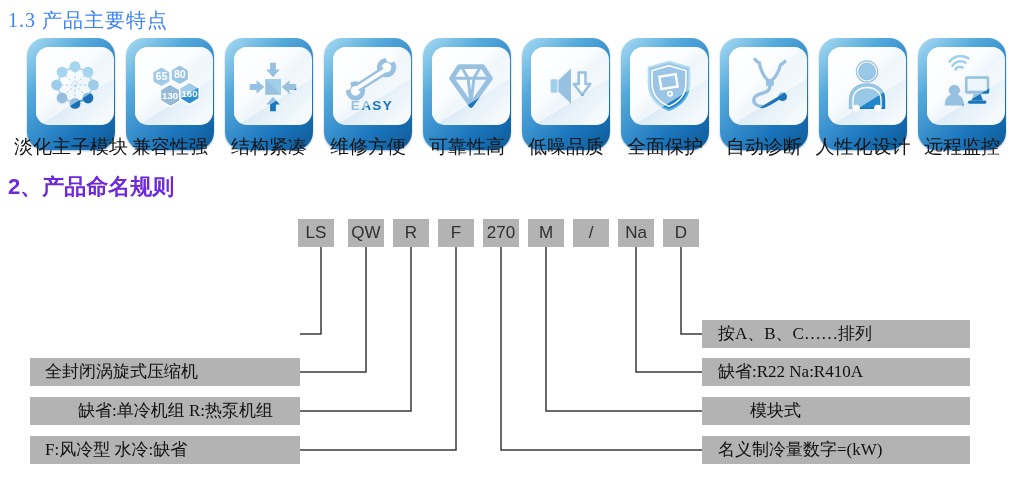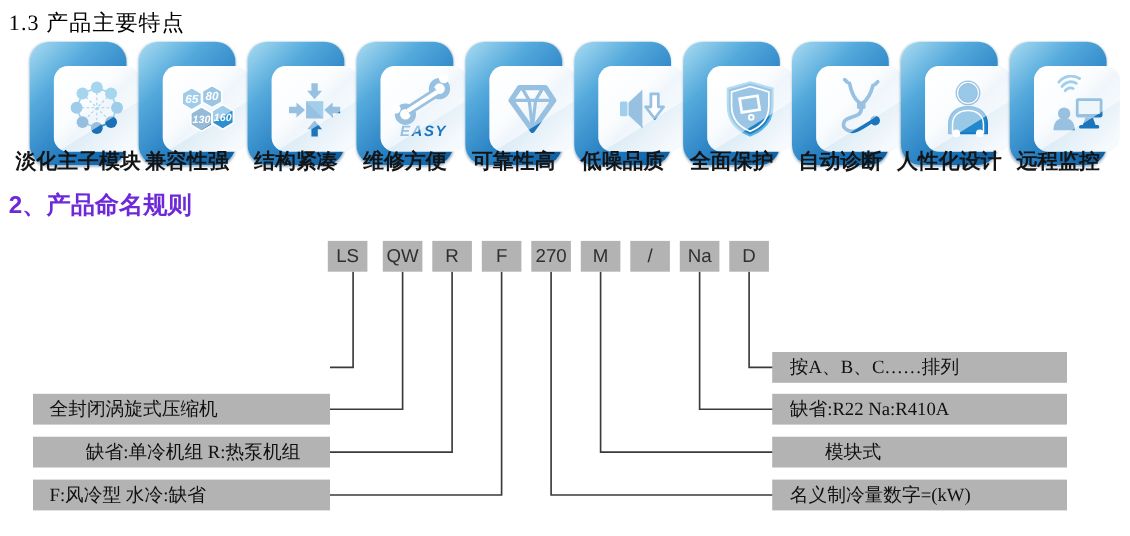--- a/index.html
+++ b/index.html
@@ -1,34 +1,34 @@
 <!DOCTYPE html>
 <html><head>
 <meta charset="utf-8">
 <style>
   * { margin:0; padding:0; box-sizing:border-box; }
   body { width:1027px; height:487px; background:#ffffff; position:relative; overflow:hidden;
          font-family:"Liberation Sans","DejaVu Sans",sans-serif; }
   .page { position:absolute; inset:0; width:1027px; height:487px; background:#fff; }
 
   .doc-title { position:absolute; left:8px; top:7px; font-family:"Liberation Serif","DejaVu Serif",serif;
-               font-size:20px; color:#000000; letter-spacing:1px; }
+               font-size:20px; color:#3b82f6; letter-spacing:1px; }
 
   .features { position:absolute; left:27px; top:38px; display:flex; gap:11px; }
   .feature { width:88px; position:relative; }
-  .tile { width:88px; height:112px; border-radius:18px; padding:22px;
+  .tile { width:88px; height:112px; border-radius:18px; padding:9px;
           background:linear-gradient(135deg,#aadcf2 0%,#55aadc 30%,#1b75bc 72%,#0e5a97 100%);
-          box-shadow:0 1px 2px rgba(0,60,110,.35);font-style:italic; }
+          box-shadow:0 1px 2px rgba(0,60,110,.35); }
   .tile-face { width:78px; height:78px; border-radius:13px; position:relative; overflow:hidden;
                background:linear-gradient(135deg,#ffffff 8%,#f2f8fc 42%,#dcebf5 52%,#f6fafd 90%);
                display:flex; align-items:center; justify-content:center; }
   .tile-face::after { content:""; position:absolute; left:-30px; top:-46px; width:150px; height:90px;
                       background:rgba(255,255,255,.55); transform:rotate(-32deg); pointer-events:none; }
   .feature-label { position:absolute; top:96px; left:50%; transform:translateX(-50%);
-                   font-size:19px; font-weight:700; color:#141414; white-space:nowrap; }
+                   font-size:19px; font-weight:400; color:#141414; white-space:nowrap; }
 
   .section-title { position:absolute; left:8px; top:172px; font-size:22px; font-weight:700; color:#6d28d9; }
 
   .code-box { position:absolute; top:219px; width:36px; height:28px; background:#b3b3b3;
               color:#2f2f2f; font-size:17px; line-height:28px; text-align:center; }
 
   .connectors { position:absolute; left:0; top:0; width:1027px; height:487px; pointer-events:none; }
 
   .bar { position:absolute; height:28px; background:#b3b3b3; color:#101010;
          font-family:"Liberation Serif","DejaVu Serif",serif; font-size:17px; line-height:28px;

